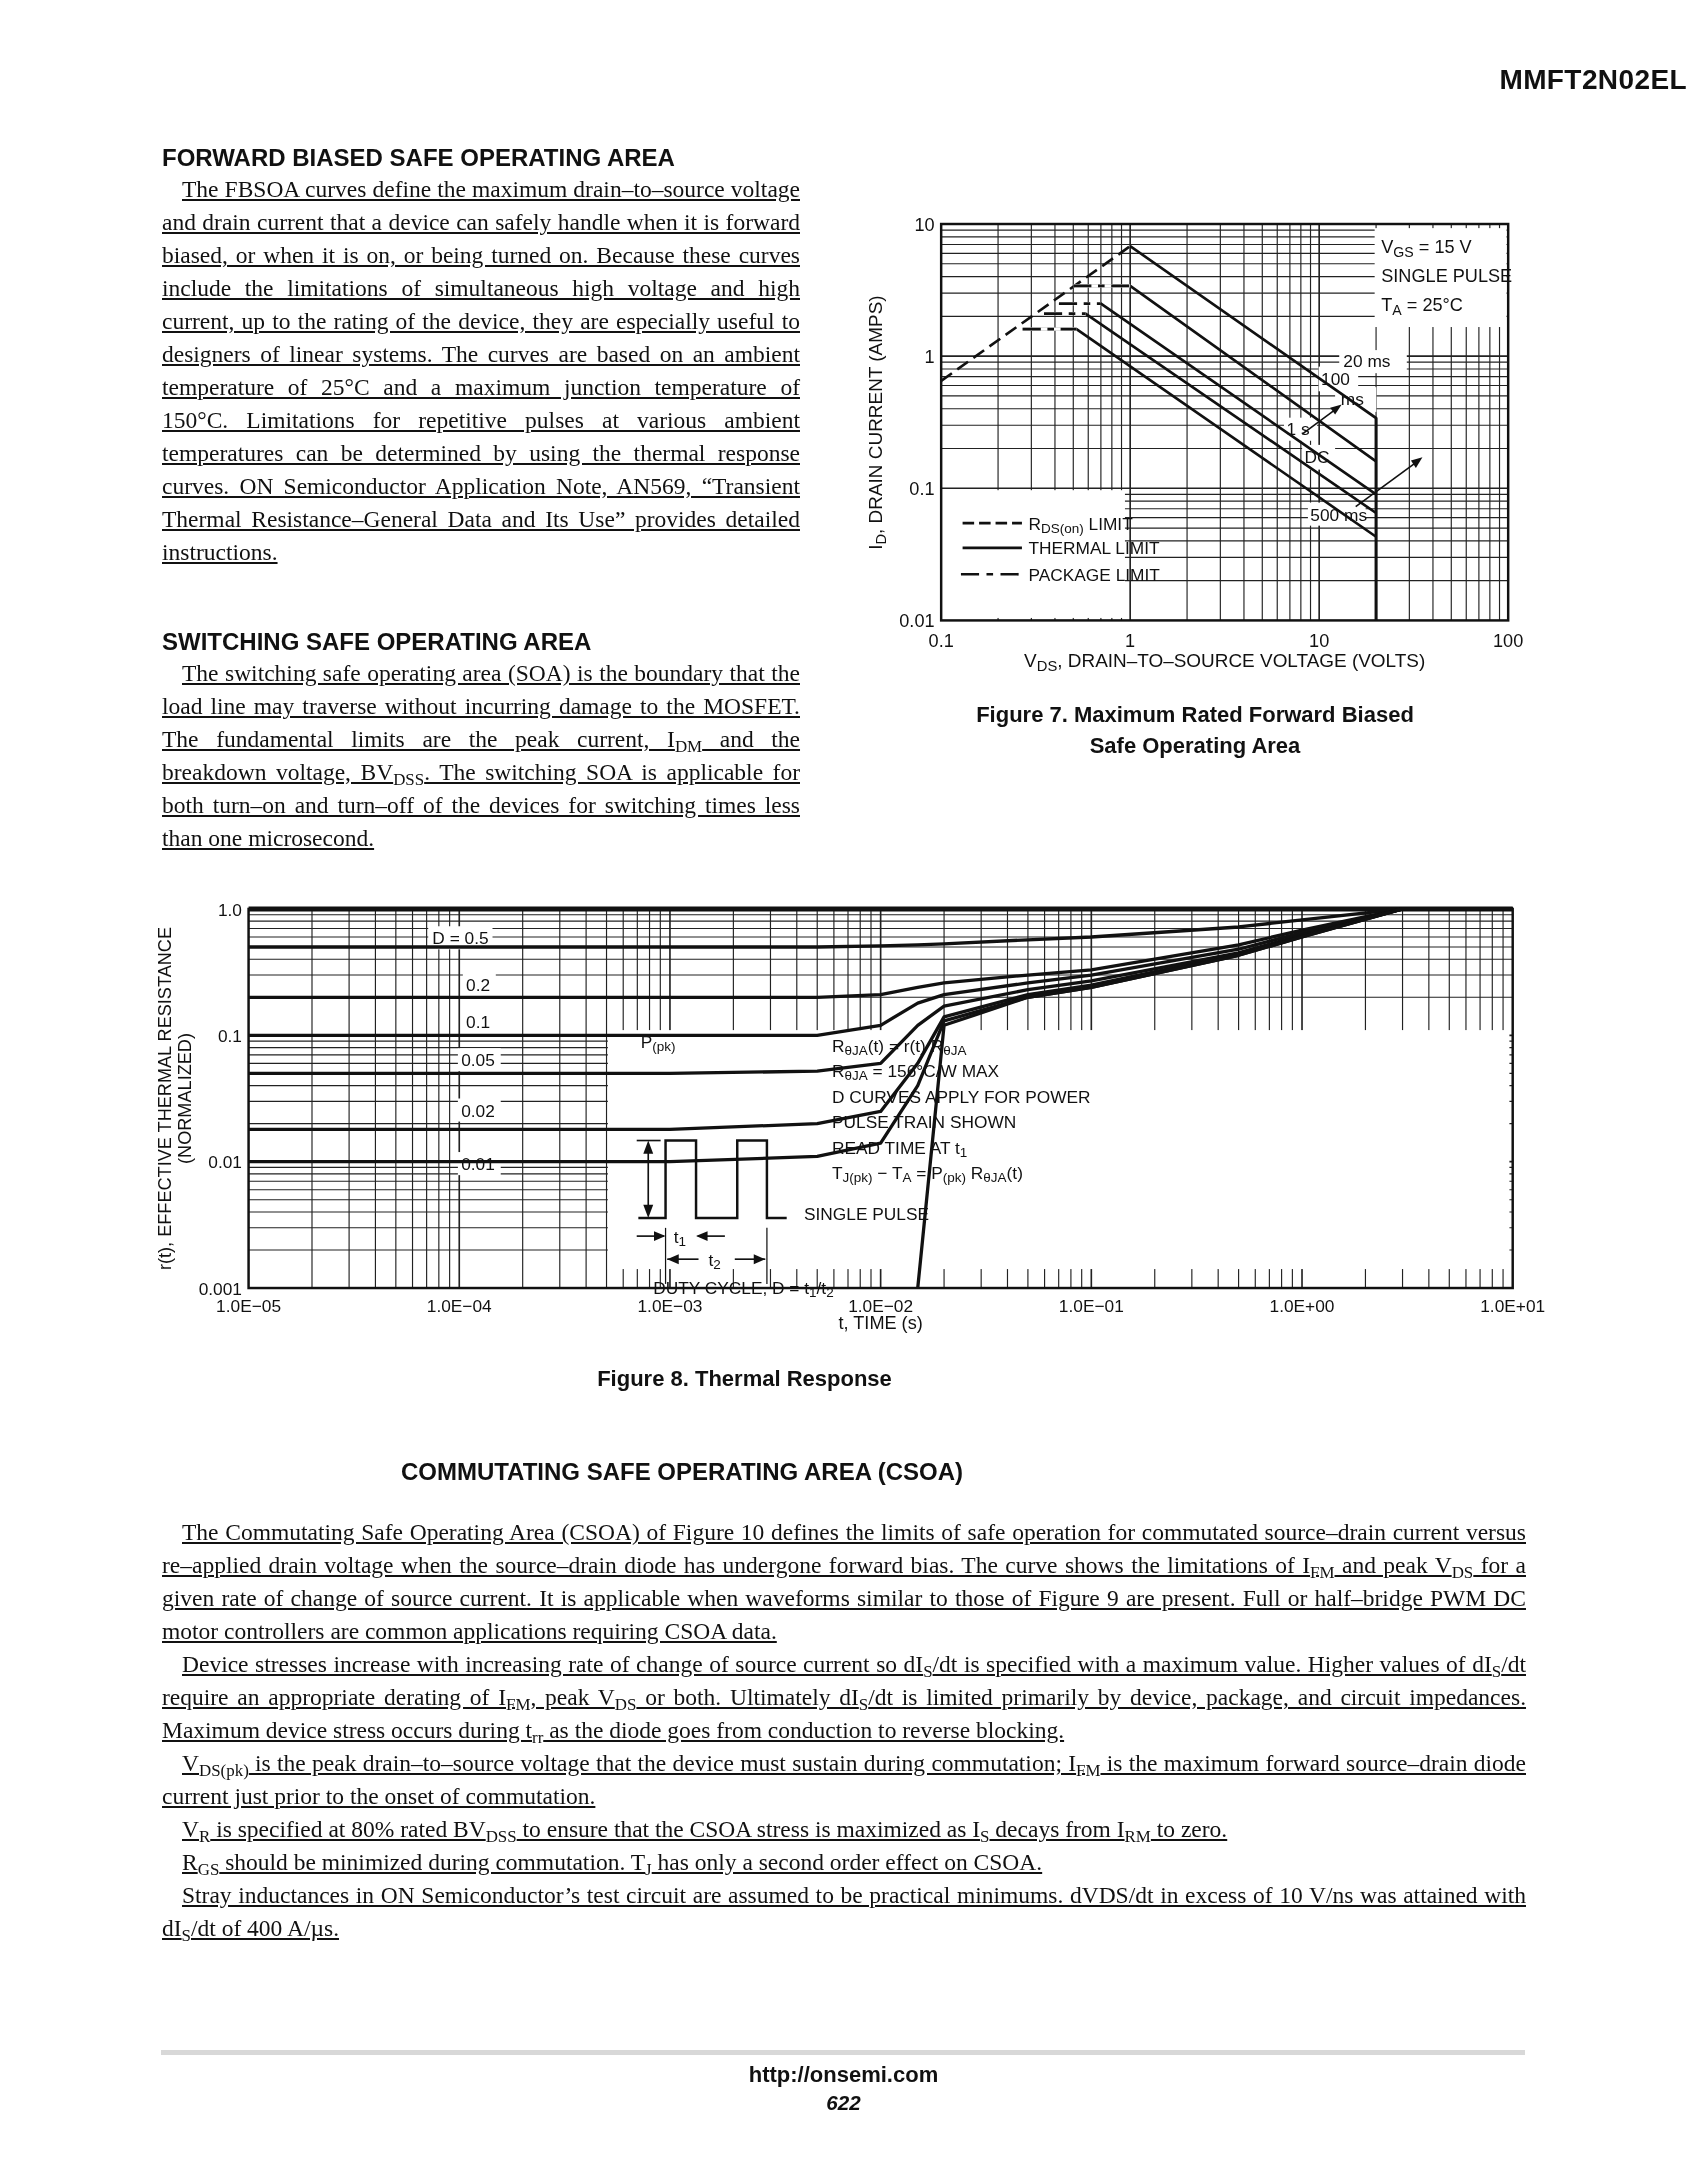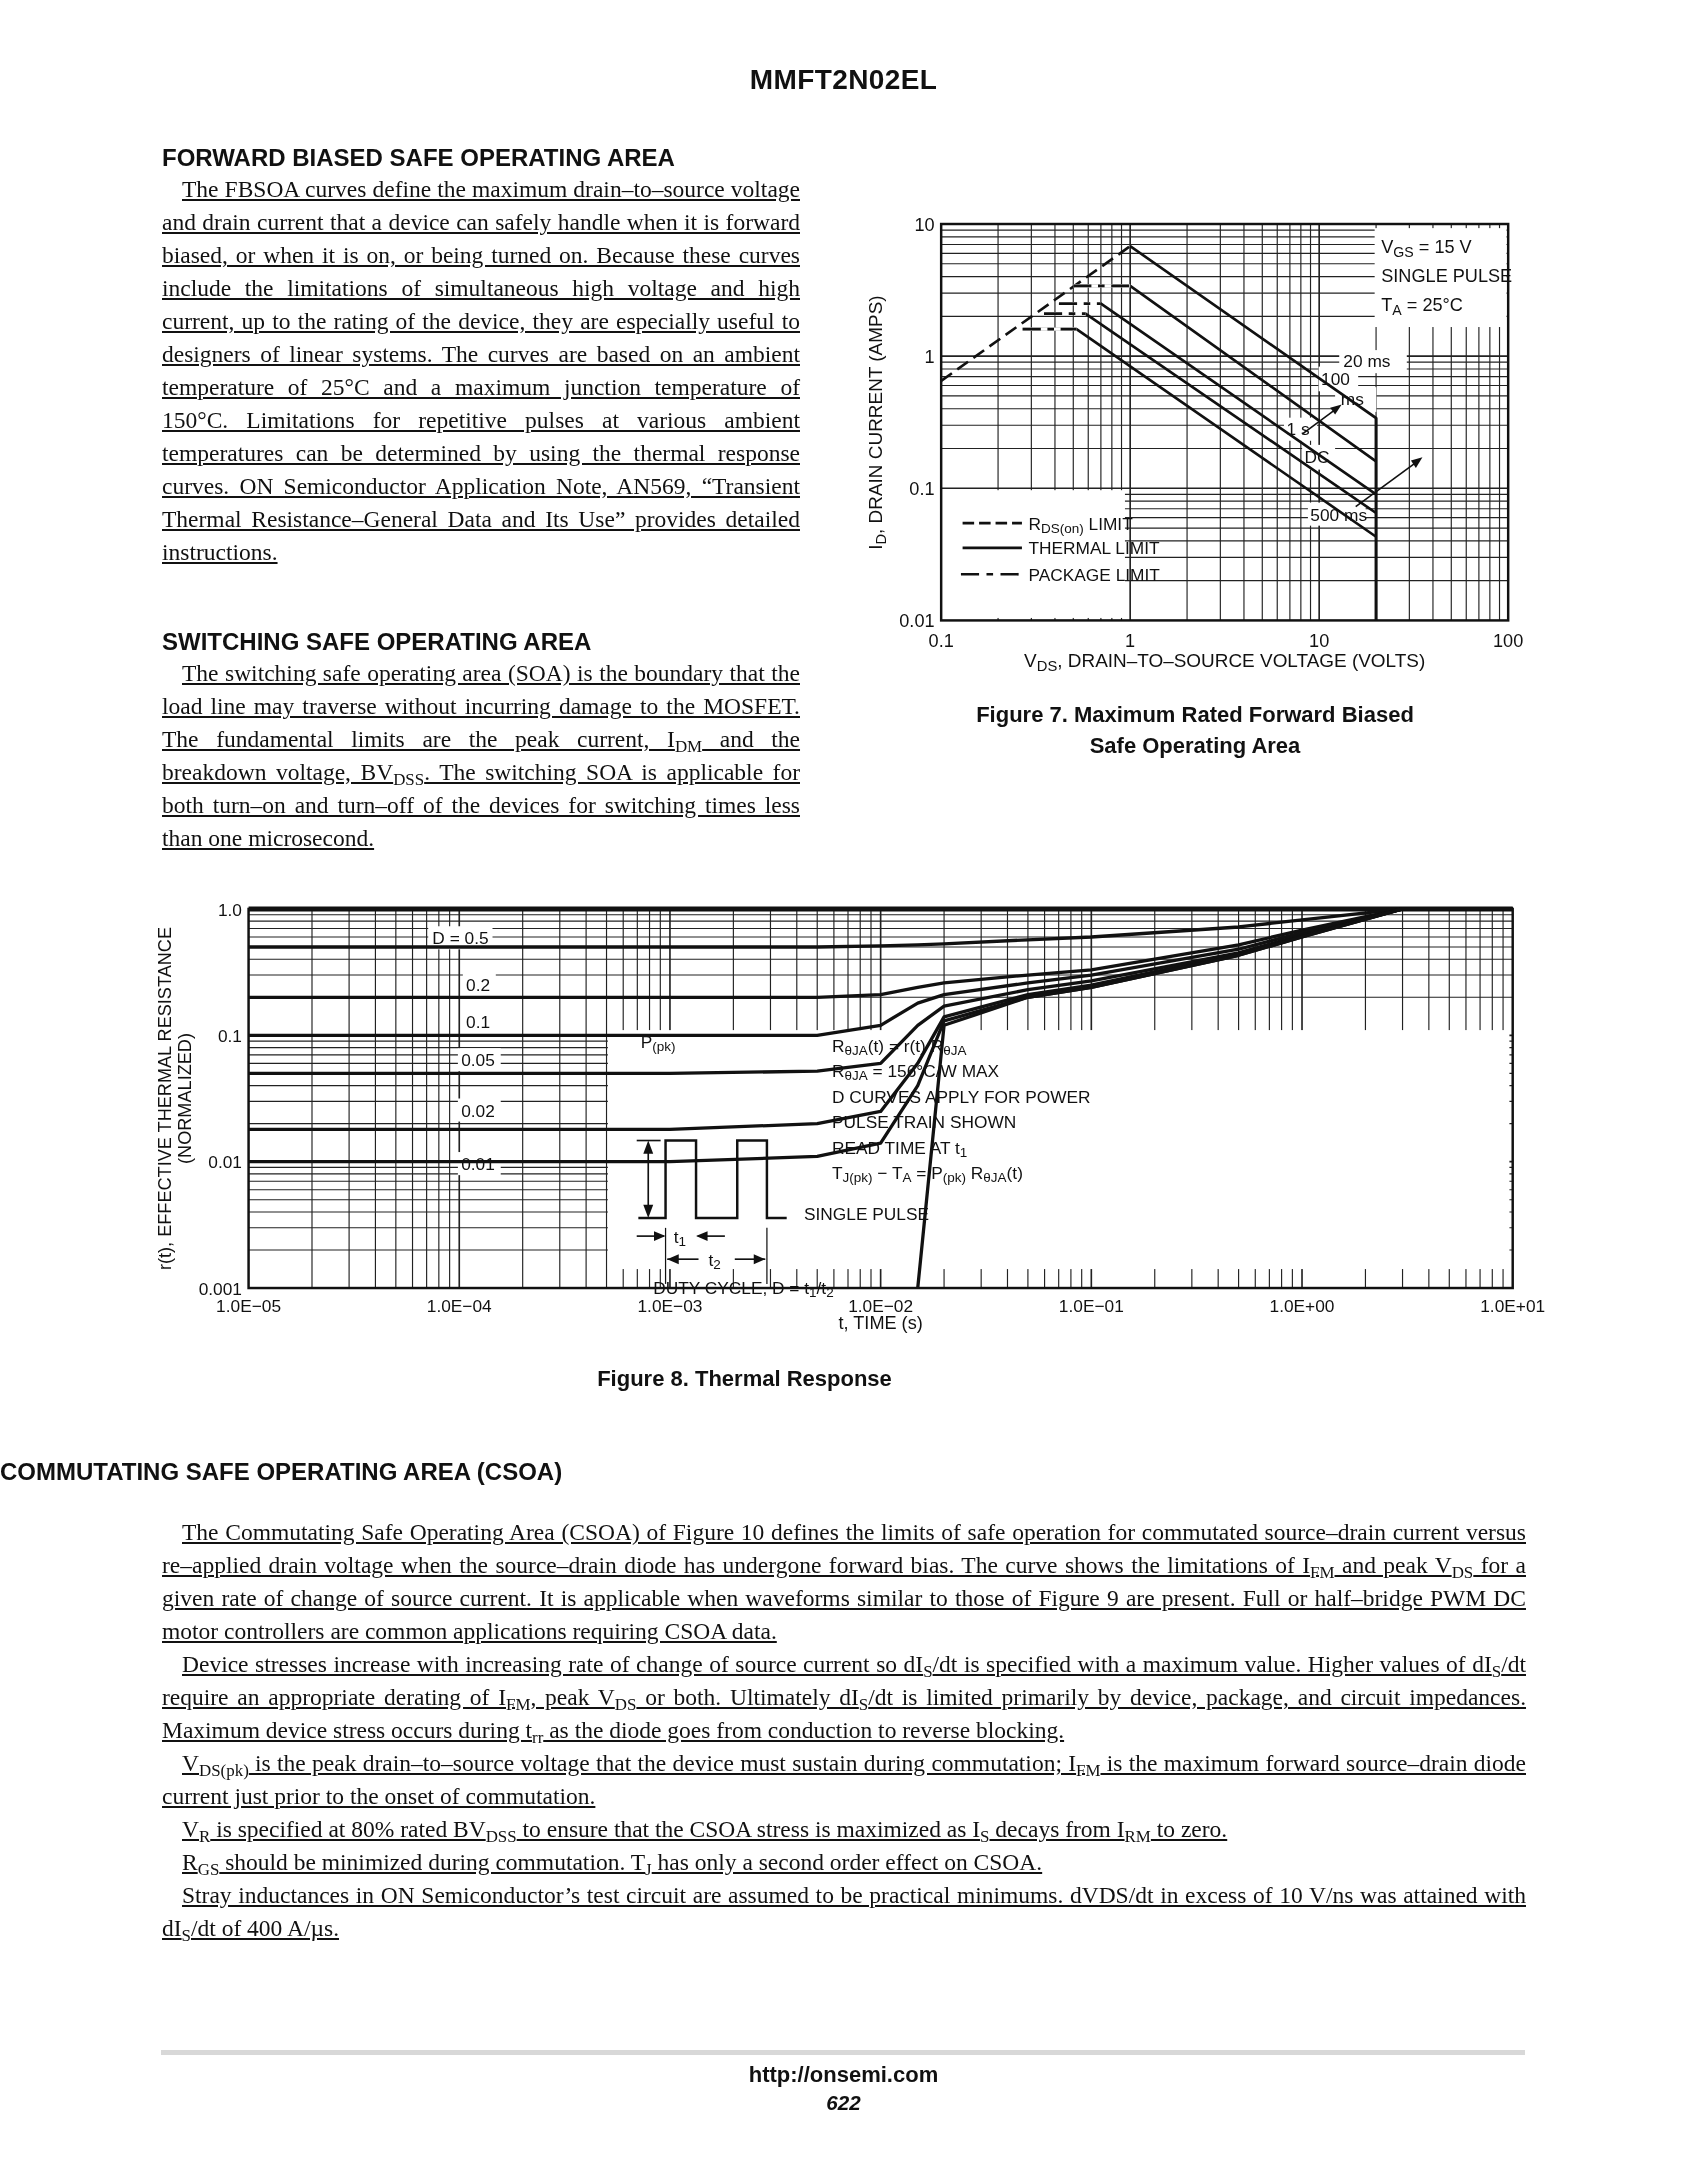--- a/index.html
+++ b/index.html
@@ -1,19 +1,19 @@
 <!DOCTYPE html>
 <html style="font-size:13px"><head>
 <meta charset="utf-8">
 <style>
   html, body { margin:0; padding:0; background:#ffffff; }
   body { width:1687px; height:2183px; position:relative; overflow:hidden; color:#111; }
   .sans { font-family:"Liberation Sans", "DejaVu Sans", sans-serif; }
   .serif { font-family:"Liberation Serif", "DejaVu Serif", serif; }
-  #page-title { position:absolute; left:0; width:1687px; top:64px; text-align:center; font-weight:bold; font-size:28px; letter-spacing:0.4px; }
+  #page-title { position:absolute; left:0; width:1687px; top:64px; text-align:right; font-weight:bold; font-size:28px; letter-spacing:0.4px; }
   .h2 { position:absolute; font-weight:bold; font-size:24px; }
   .para { position:absolute; font-size:23.5px; line-height:33px; text-align:justify; text-align-last:left; }
   .para p { margin:0; text-indent:20px;text-decoration:underline; }
   .caption { position:absolute; font-weight:bold; font-size:22px; text-align:center; line-height:30.5px; }
   .fig { position:absolute; }
   svg text { font-family:"Liberation Sans", "DejaVu Sans", sans-serif; fill:#111; }
   sub { font-size:0.72em; vertical-align:-0.3em; line-height:0; }
   #footer-rule { position:absolute; left:161px; width:1364px; top:2050px; height:5px; background:#d8d8d8; }
   #footer-url { position:absolute; left:0; width:1687px; top:2062px; text-align:center; font-weight:bold; font-size:22px; }
   #footer-page { position:absolute; left:0; width:1687px; top:2091px; text-align:center; font-weight:bold; font-size:20.6px;font-style:italic; }
@@ -289,21 +289,21 @@
       <text x="830" y="197" font-size="21" text-anchor="start"><tspan>R</tspan><tspan font-size="16.38" baseline-shift="-25%">θJA</tspan><tspan>(t) = r(t) R</tspan><tspan font-size="16.38" baseline-shift="-25%">θJA</tspan></text>
       <text x="830" y="227" font-size="21" text-anchor="start"><tspan>R</tspan><tspan font-size="16.38" baseline-shift="-25%">θJA</tspan><tspan> = 156°C/W MAX</tspan></text>
       <text x="830" y="258" font-size="21" text-anchor="start"><tspan>D CURVES APPLY FOR POWER</tspan></text>
       <text x="830" y="289" font-size="21" text-anchor="start"><tspan>PULSE TRAIN SHOWN</tspan></text>
       <text x="830" y="320" font-size="21" text-anchor="start"><tspan>READ TIME AT t</tspan><tspan font-size="16.38" baseline-shift="-25%">1</tspan></text>
       <text x="830" y="351" font-size="21" text-anchor="start"><tspan>T</tspan><tspan font-size="16.38" baseline-shift="-25%">J(pk)</tspan><tspan> − T</tspan><tspan font-size="16.38" baseline-shift="-25%">A</tspan><tspan> = P</tspan><tspan font-size="16.38" baseline-shift="-25%">(pk)</tspan><tspan> R</tspan><tspan font-size="16.38" baseline-shift="-25%">θJA</tspan><tspan>(t)</tspan></text>
     </svg>
 </div>
 <div class="caption sans" style="left:0; top:1364px; width:1489px;">Figure 8. Thermal Response</div>
 
-<div class="h2 sans" style="left:0; width:1364px; top:1458px;">COMMUTATING SAFE OPERATING AREA (CSOA)</div>
+<div class="h2 sans" style="left:0; width:1364px; text-align:center; top:1458px;">COMMUTATING SAFE OPERATING AREA (CSOA)</div>
 <div class="para serif" style="left:162px; top:1516px; width:1364px;">
   <p><span>The Commutating Safe Operating Area (CSOA) of Figure 10 defines the limits of safe operation for commutated source–drain current versus re–applied drain voltage when the source–drain diode has undergone forward bias. The curve shows the limitations of I</span><sub>FM</sub><span> and peak V</span><sub>DS</sub><span> for a given rate of change of source current. It is applicable when waveforms similar to those of Figure 9 are present. Full or half–bridge PWM DC motor controllers are common applications requiring CSOA data.</span></p>
   <p><span>Device stresses increase with increasing rate of change of source current so dI</span><sub>S</sub><span>/dt is specified with a maximum value. Higher values of dI</span><sub>S</sub><span>/dt require an appropriate derating of I</span><sub>FM</sub><span>, peak V</span><sub>DS</sub><span> or both. Ultimately dI</span><sub>S</sub><span>/dt is limited primarily by device, package, and circuit impedances. Maximum device stress occurs during t</span><sub>rr</sub><span> as the diode goes from conduction to reverse blocking.</span></p>
   <p><span>V</span><sub>DS(pk)</sub><span> is the peak drain–to–source voltage that the device must sustain during commutation; I</span><sub>FM</sub><span> is the maximum forward source–drain diode current just prior to the onset of commutation.</span></p>
   <p><span>V</span><sub>R</sub><span> is specified at 80% rated BV</span><sub>DSS</sub><span> to ensure that the CSOA stress is maximized as I</span><sub>S</sub><span> decays from I</span><sub>RM</sub><span> to zero.</span></p>
   <p><span>R</span><sub>GS</sub><span> should be minimized during commutation. T</span><sub>J</sub><span> has only a second order effect on CSOA.</span></p>
   <p><span>Stray inductances in ON Semiconductor’s test circuit are assumed to be practical minimums. dVDS/dt in excess of 10 V/ns was attained with dI</span><sub>S</sub><span>/dt of 400 A/µs.</span></p>
 </div>
 
 <div id="footer-rule"></div>

